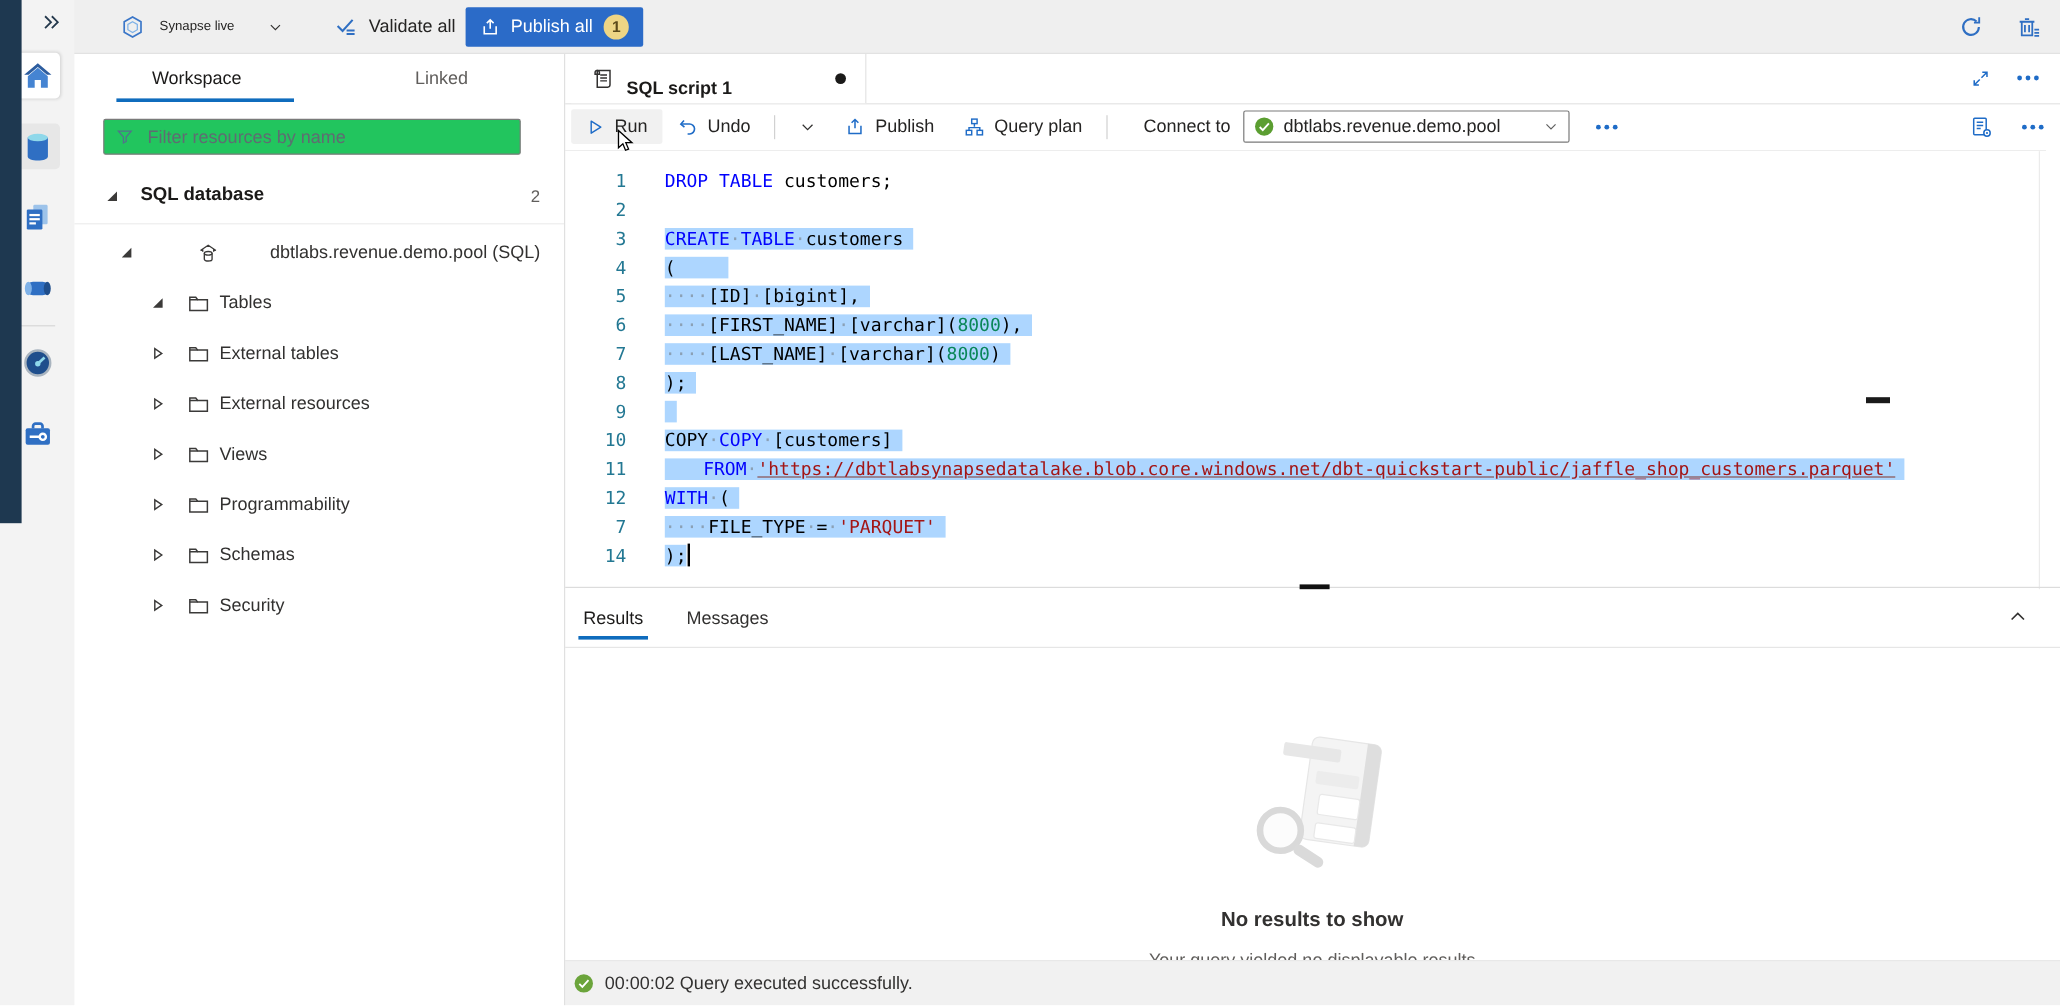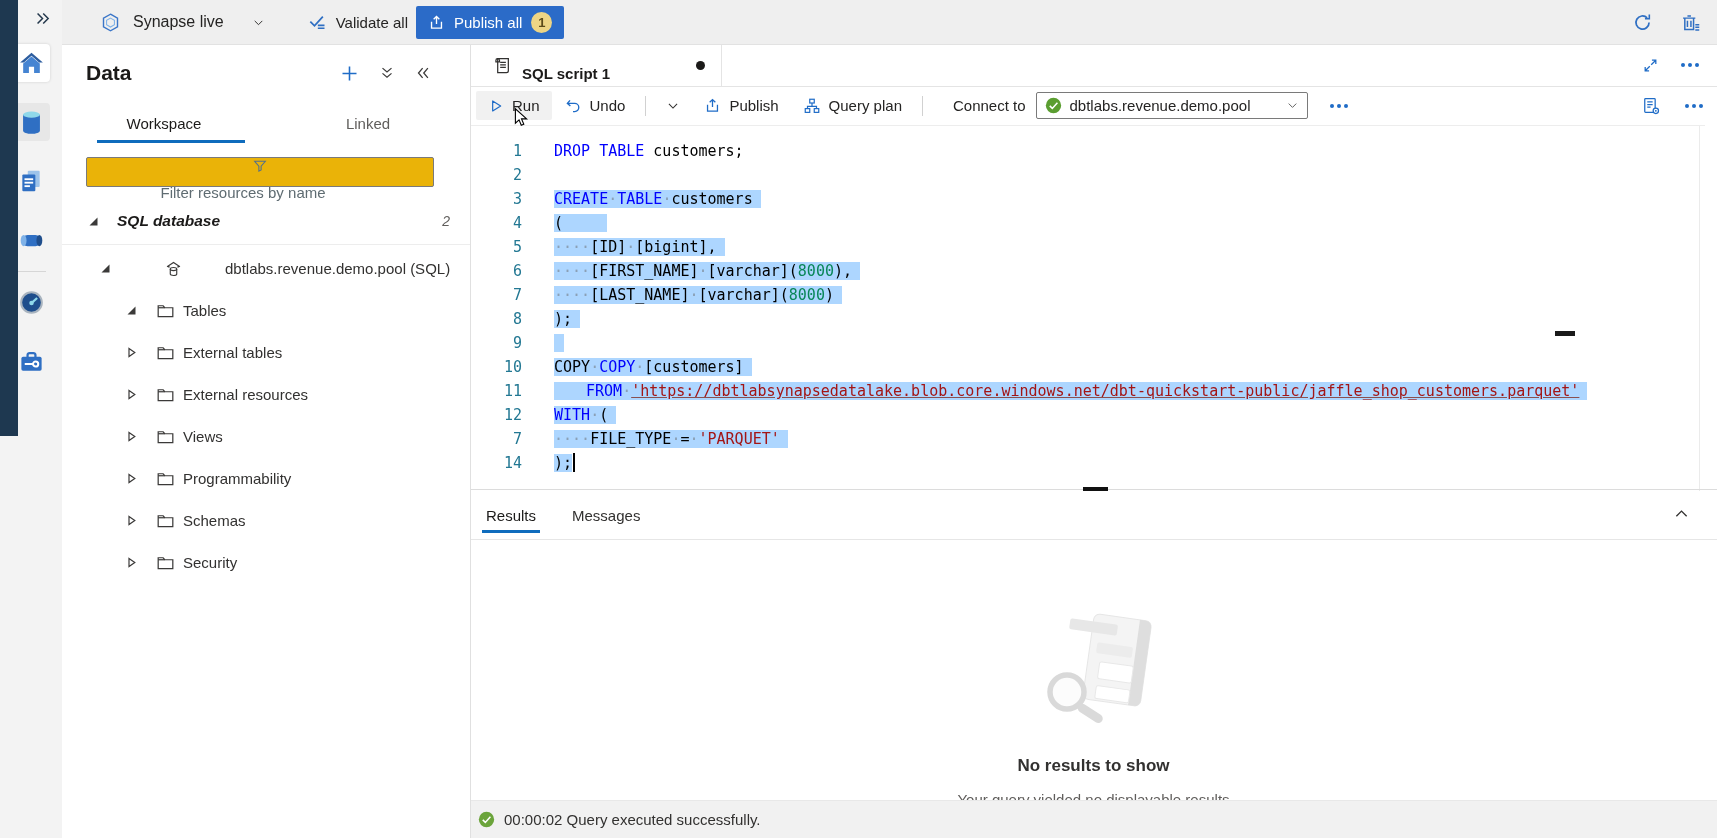--- a/index.html
+++ b/index.html
@@ -4,21 +4,21 @@
 <style>
   html,body{margin:0;padding:0;background:#fff;}
   .app{position:relative;width:1717px;height:838px;overflow:hidden;
        font-family:"Liberation Sans",sans-serif;color:#252423;background:#fff;}
   svg{display:block}
 
   
   .topbar{position:absolute;left:0;top:0;right:0;height:44px;background:#efefef;
           border-bottom:1px solid #e2e2e2;display:flex;align-items:center;z-index:5;}
   .tb-mode{display:flex;align-items:center;margin-left:100px;gap:12px;}
-  .tb-mode-label{font-size:16px;color:#252423;}
+  .tb-mode-label{font-size:11px;color:#252423;}
   .tb-chevron{margin-left:16px;}
   .tb-validate{display:flex;align-items:center;margin-left:42px;gap:9px;font-size:15px;}
   .pub-btn{margin-left:8px;height:33px;display:flex;align-items:center;gap:9px;
            background:#2b6bc8;color:#fff;border-radius:2px;padding:0 12px;font-size:15px;}
   .pub-badge{width:21px;height:21px;border-radius:50%;background:#eed585;color:#5c4a1a;
              font-size:13px;display:flex;align-items:center;justify-content:center;font-weight:bold;}
   .tb-right{margin-left:auto;display:flex;align-items:center;gap:27px;margin-right:16px;}
 
   
   .rail{position:absolute;left:0;top:0;bottom:0;width:62px;background:#f3f3f3;z-index:20;
@@ -37,28 +37,28 @@
            border-right:1px solid #e0e0e0;z-index:4;}
   .sb-head{display:flex;align-items:center;height:58px;padding:0 38px 0 24px;}
   .sb-title{font-size:21px;font-weight:bold;color:#1b1a19;}
   .sb-head-icons{margin-left:auto;display:flex;align-items:center;gap:18px;}
   .sb-tabs{display:flex;height:42px;}
   .sb-tab{flex:1;display:flex;align-items:center;justify-content:center;font-size:15px;
           color:#605e5c;position:relative;cursor:default;}
   .sb-tab.active{color:#1b1a19;}
   .sb-tab.active::after{content:"";position:absolute;left:35px;width:148px;bottom:1px;height:3px;background:#0f6cbd;}
   .sb-filter{margin:13px 36px 0 24px;height:28px;border:1px solid #7a7a7a;border-radius:2px;
-             display:flex;align-items:center;padding:0 9px;gap:9px;background:#eab308;flex-direction:column;}
+             display:flex;align-items:center;padding:0 9px;gap:9px;background:#22c55e;}
   .sb-filter input{border:0;outline:0;flex:1;font-size:15px;font-family:inherit;color:#323130;background:transparent;}
   .sb-filter input::placeholder{color:#5f6c72;opacity:1;}
   .tree{margin-top:11px;}
   .trow{display:flex;align-items:center;height:42px;font-size:15px;color:#323130;}
   .trow.dv{height:46px;border-bottom:1px solid #ededed;margin-bottom:2px;}
   .trow.b .tl{font-weight:bold;font-size:15.5px;color:#1b1a19;}
-  .trow.l0{padding-left:24px;font-style:italic;}
+  .trow.l0{padding-left:24px;}
   .trow.l1{padding-left:36px;gap:34px;}
   .trow.l2{padding-left:62px;}
   .tw{width:15px;height:15px;margin-right:16px;flex:none;display:flex;align-items:center;justify-content:center;}
   .ti{width:20px;height:20px;margin-right:8px;flex:none;display:flex;align-items:center;justify-content:center;}
   .tc{margin-left:auto;padding-right:20px;color:#605e5c;font-size:14px;}
 
   
   .pane{position:absolute;left:470px;top:44px;right:0;bottom:0;background:#fff;}
   .tabrow{position:absolute;left:0;right:0;top:0;height:42px;background:#fff;border-bottom:1px solid #e4e4e4;}
   .etab{position:absolute;left:6px;top:0;height:42px;width:246px;background:#fff;border-right:1px solid #e4e4e4;
@@ -233,40 +233,20 @@
             <path d="M8.5 8V6.3A1.8 1.8 0 0 1 10.3 4.5h3.4A1.8 1.8 0 0 1 15.5 6.3V8" fill="none" stroke="#2f6fc3" stroke-width="2"></path>
             <rect x="3" y="7.8" width="18" height="12.4" rx="1.5" fill="#2f6fc3"></rect>
             <path d="M6 14.2h7.2M13.4 14.2a2.3 2.3 0 1 0 4.6 0 2.3 2.3 0 1 0-4.6 0" stroke="#fff" stroke-width="1.8" fill="none"></path>
           </svg>
       </span>
     </div>
   </div>
   <div class="darkstrip"></div>
 
   <div class="sidebar">
-    <div class="sb-head">
-      <span class="sb-title">Data</span>
-      <span class="sb-head-icons">
-        <span>
-          <svg width="21" height="21" viewBox="0 0 24 24" fill="none" stroke="#1f6cc7" stroke-width="1.8">
-              <path d="M12 4v16M4 12h16"></path>
-            </svg>
-        </span>
-        <span>
-          <svg width="18" height="18" viewBox="0 0 24 24" fill="none" stroke="#3b3a39" stroke-width="1.7">
-              <path d="M6 5.5l6 5 6-5M6 12.5l6 5 6-5"></path>
-            </svg>
-        </span>
-        <span>
-          <svg width="18" height="18" viewBox="0 0 24 24" fill="none" stroke="#3b3a39" stroke-width="1.7">
-              <path d="M11.5 5.5 6 12l5.5 6.5M18.5 5.5 13 12l5.5 6.5"></path>
-            </svg>
-        </span>
-      </span>
-    </div>
     <div class="sb-tabs">
       <div class="sb-tab active">Workspace</div>
       <div class="sb-tab">Linked</div>
     </div>
     <div class="sb-filter">
       <span>
         <svg width="16" height="16" viewBox="0 0 24 24" fill="none" stroke="#53708c" stroke-width="1.6">
             <path d="M4 5h16l-6.3 7.2v5.6l-3.4 1.9v-7.5z"></path>
           </svg>
       </span>

